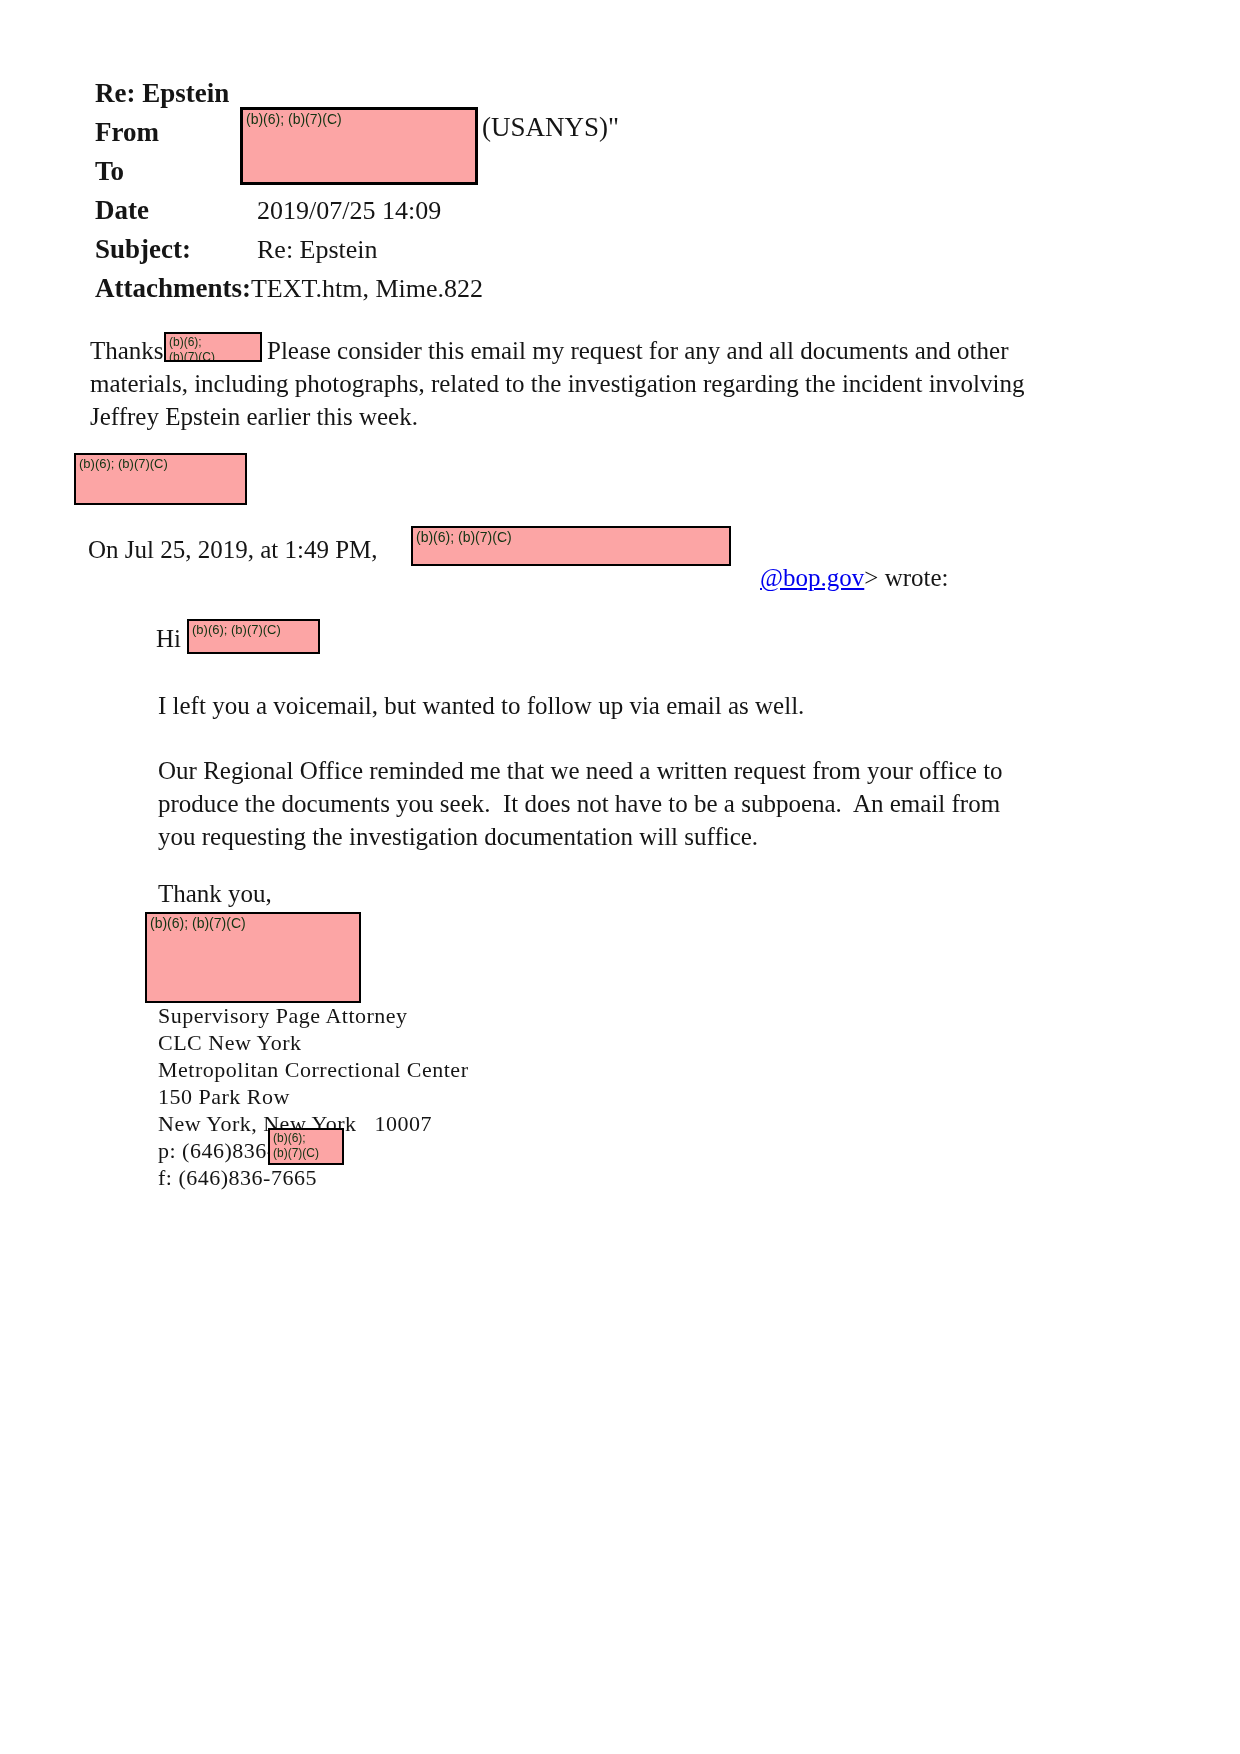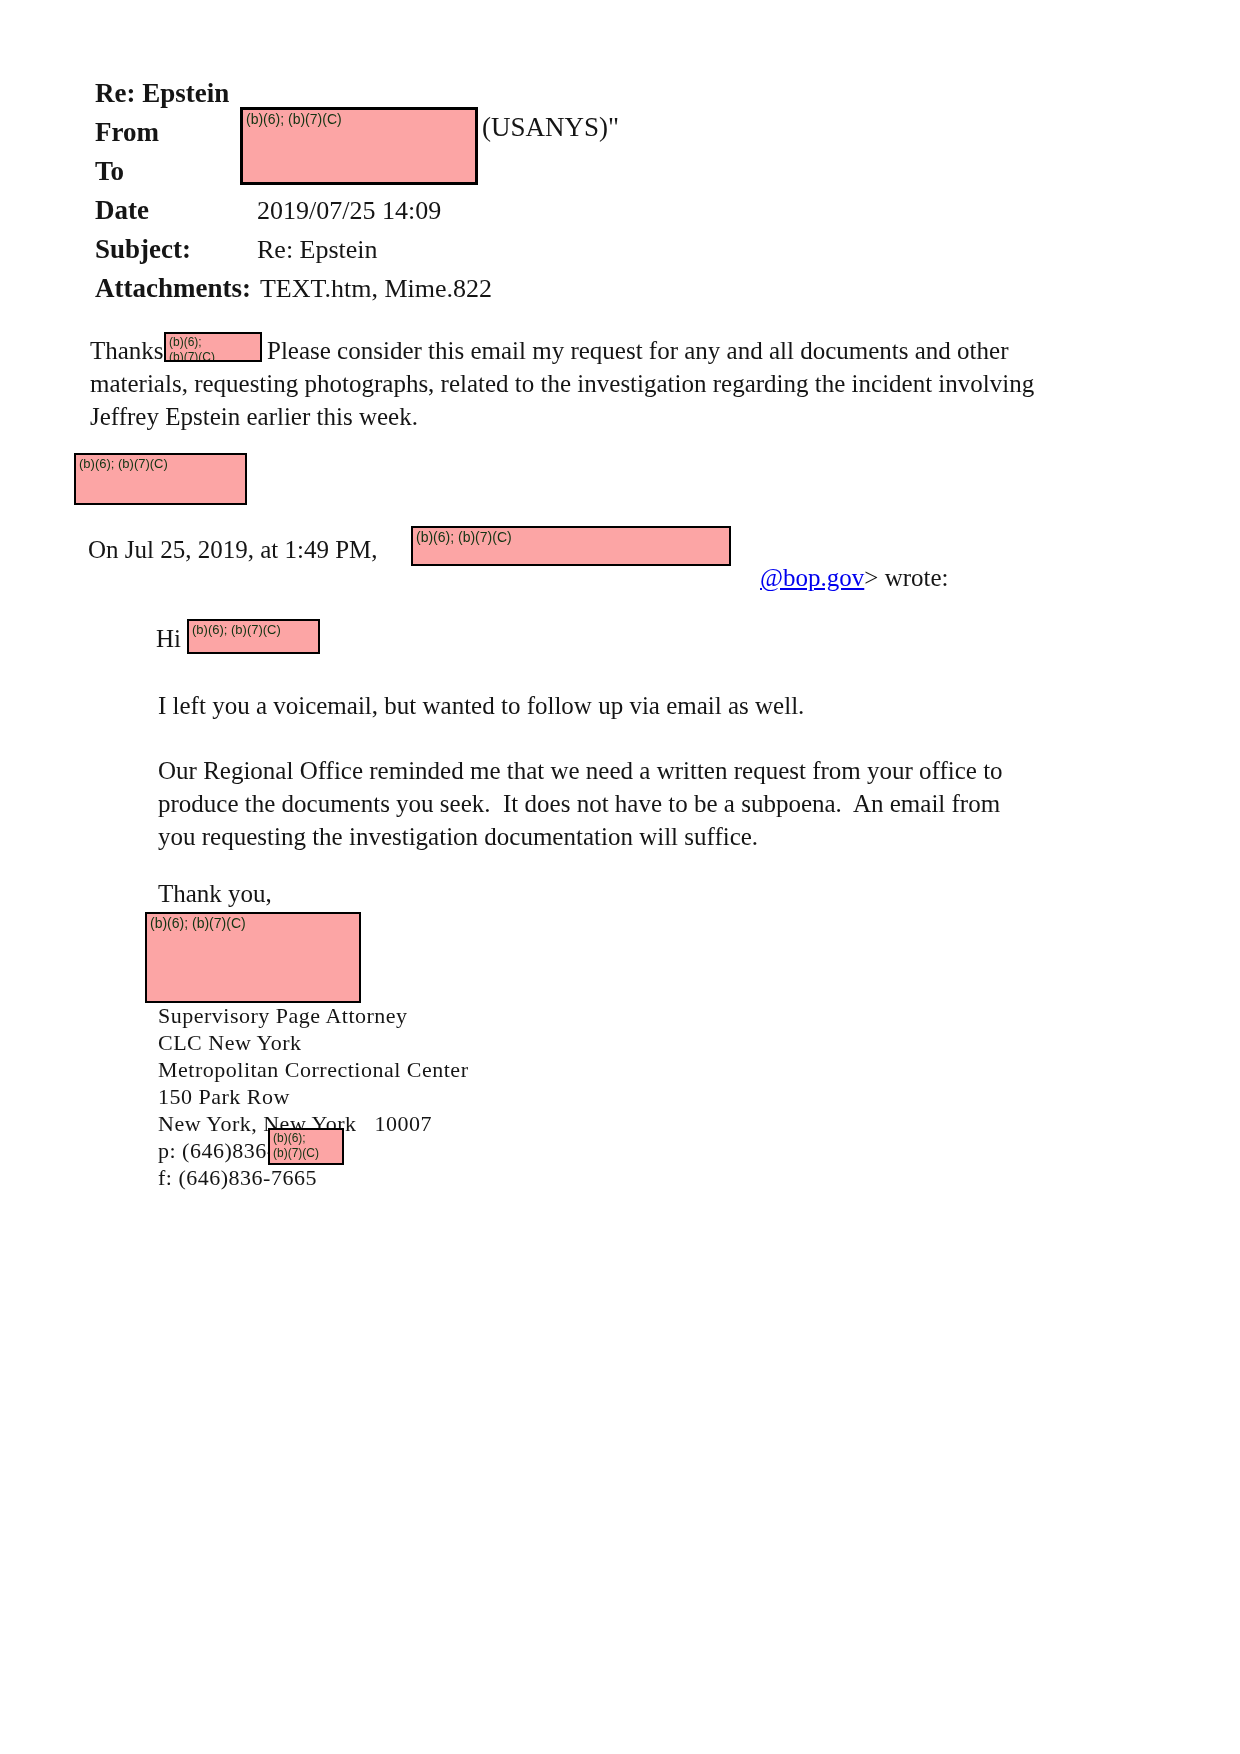--- a/index.html
+++ b/index.html
@@ -13,21 +13,21 @@
   .sig{font-size:22px;letter-spacing:0.5px;}
   .sans{font-family:"Liberation Sans","DejaVu Sans",sans-serif;}
   .red{position:absolute;background:#fca5a5;border:2px solid #000;box-sizing:border-box;overflow:hidden;z-index:2;}
   .red3{border-width:3px;}
   .rl{display:block;font-family:"Liberation Sans","DejaVu Sans",sans-serif;color:#123312;
       line-height:16px;padding:1px 0 0 3px;white-space:pre;}
   .rl14{font-size:14px;}
   .rl13{font-size:13px;}
   .rl12{font-size:12px;line-height:15px;}
   .link{color:#0000EE;text-decoration:underline;cursor:pointer;}
-  .row{display:flex;gap:9px;}
+  .row{display:flex;gap:0;}
 </style>
 </head>
 <body>
 
 <div class="page">
 
   <div class="abs b h" style="left:95px;top:78px;">Re: Epstein</div>
 
   <div class="abs b h" style="left:95px;top:117px;">From</div>
 
@@ -51,21 +51,21 @@
   </div>
 
   <div class="abs t" style="left:90px;top:337px;">Thanks</div>
 
   <div class="red" style="left:164px;top:332px;width:98px;height:30px;">
     <span class="rl rl12">(b)(6);</span>
     <span class="rl rl12" style="padding-top:0;">(b)(7)(C)</span>
   </div>
 
   <div class="abs t" style="left:267px;top:337px;">Please consider this email my request for any and all documents and other</div>
-  <div class="abs t" style="left:90px;top:370px;">materials, requesting photographs, related to the investigation regarding the incident involving</div>
+  <div class="abs t" style="left:90px;top:370px;">materials, including photographs, related to the investigation regarding the incident involving</div>
   <div class="abs t" style="left:90px;top:403px;">Jeffrey Epstein earlier this week.</div>
 
   <div class="red" style="left:74px;top:453px;width:173px;height:52px;">
     <span class="rl rl13">(b)(6); (b)(7)(C)</span>
   </div>
 
   <div class="abs t" style="left:88px;top:536px;">On Jul 25, 2019, at 1:49 PM,</div>
 
   <div class="red" style="left:411px;top:526px;width:320px;height:40px;">
     <span class="rl rl14">(b)(6); (b)(7)(C)</span>

